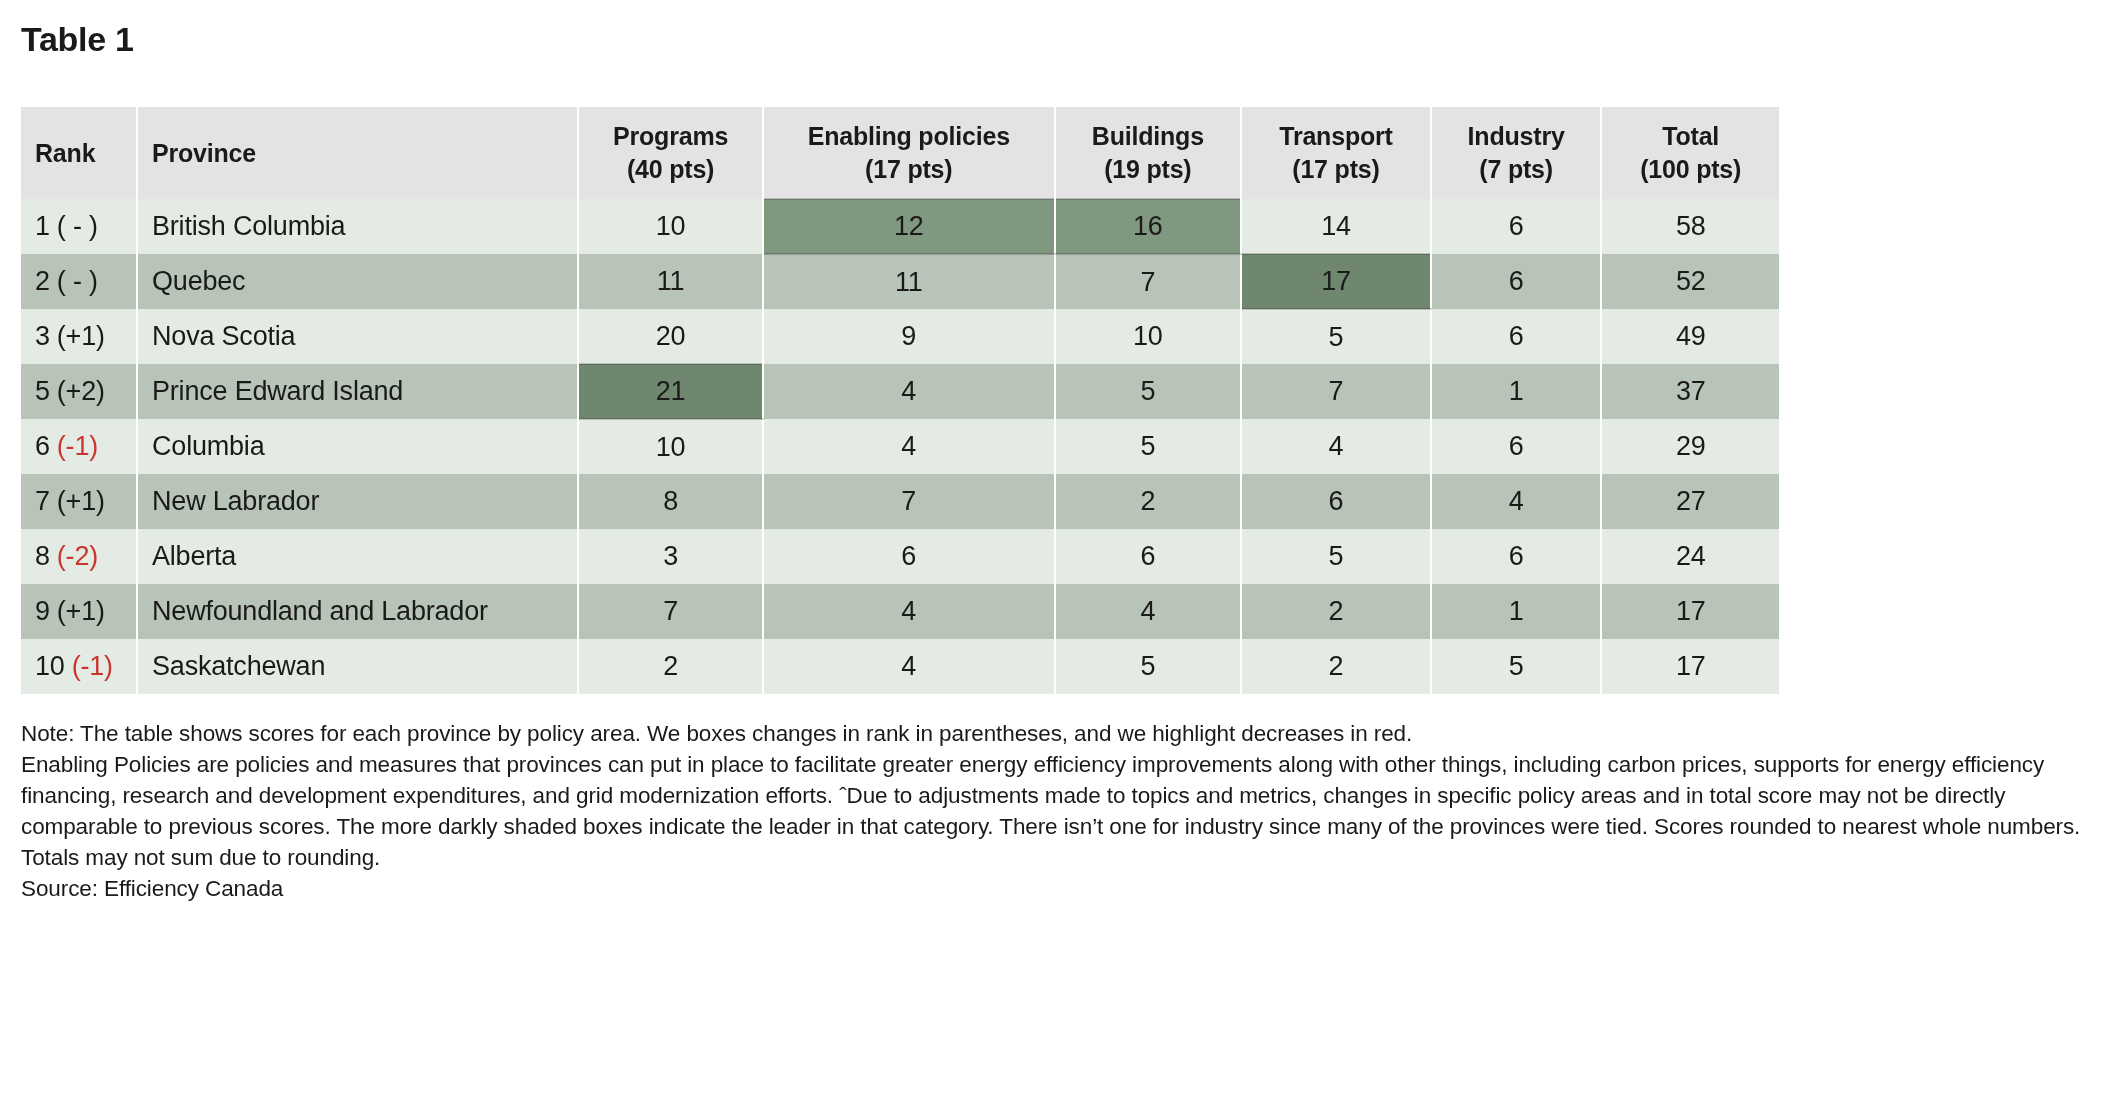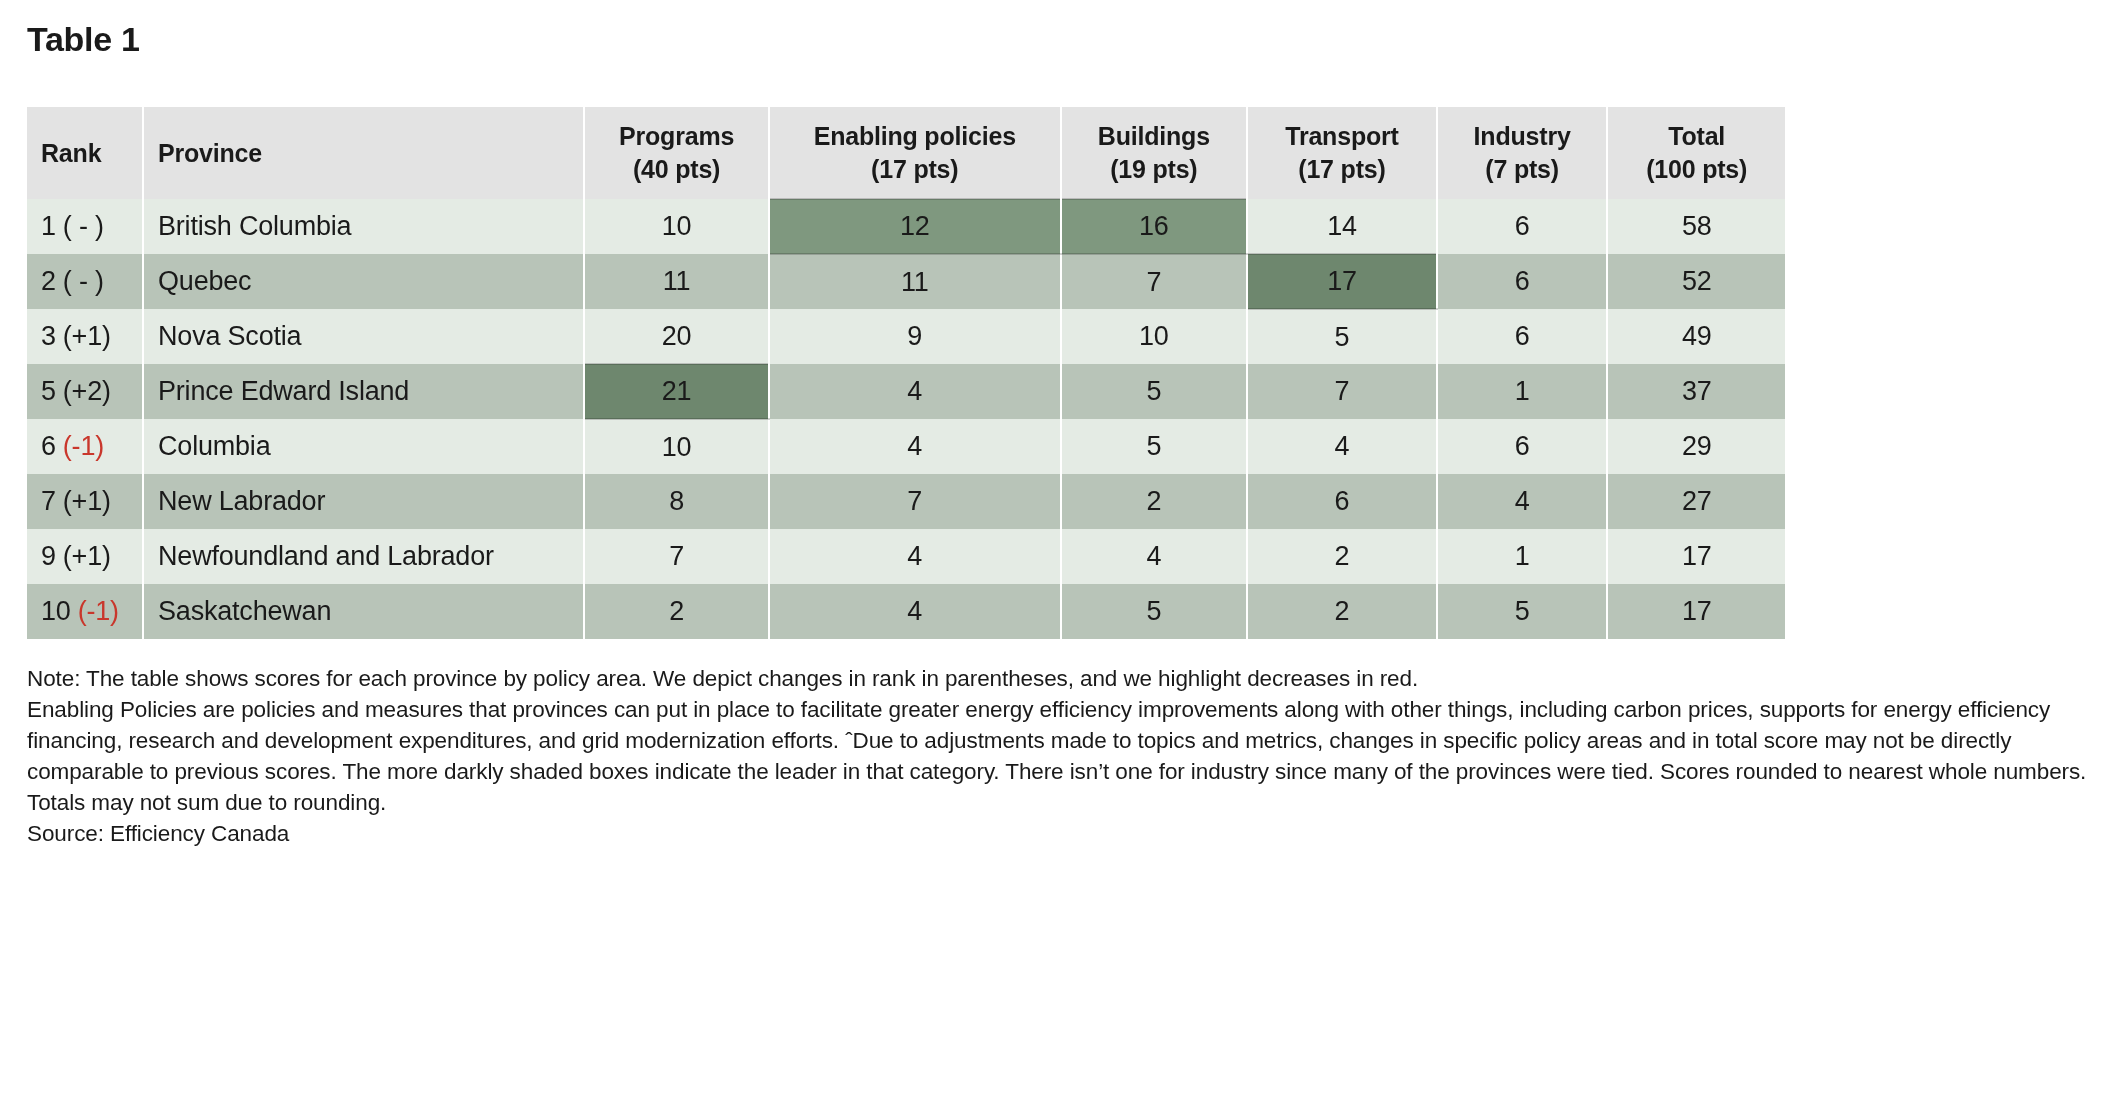--- a/index.html
+++ b/index.html
@@ -16,21 +16,21 @@
   body{
     font-family:"Liberation Sans", sans-serif;
     color:var(--text);
     -webkit-font-smoothing:antialiased;
   }
   .page{
     position:relative;
     width:2123px;
     height:1093px;
     background:#ffffff;
-    padding:14px 20px 0 27px;
+    padding:14px 20px 0 21px;
     overflow:hidden;
   }
   h1.table-number, h2.page-title{
     margin:0;
     font-size:34px;
     font-weight:bold;
     letter-spacing:-0.3px;
     line-height:1.15;
   }
   h1.table-number{padding-top:6px;}
@@ -213,20 +213,30 @@
           <td class="cell-rank"><span>7</span><span class="change">(+1)</span></td>
           <td class="cell-province">New Labrador</td>
           <td class="cell-score">8</td>
           <td class="cell-score">7</td>
           <td class="cell-score">2</td>
           <td class="cell-score">6</td>
           <td class="cell-score">4</td>
           <td class="cell-score">27</td>
         </tr>
         <tr>
+          <td class="cell-rank"><span>8</span><span class="change decrease">(-2)</span></td>
+          <td class="cell-province">Alberta</td>
+          <td class="cell-score">3</td>
+          <td class="cell-score">6</td>
+          <td class="cell-score">6</td>
+          <td class="cell-score">5</td>
+          <td class="cell-score">6</td>
+          <td class="cell-score">24</td>
+        </tr>
+        <tr>
           <td class="cell-rank"><span>9</span><span class="change">(+1)</span></td>
           <td class="cell-province">Newfoundland and Labrador</td>
           <td class="cell-score">7</td>
           <td class="cell-score">4</td>
           <td class="cell-score">4</td>
           <td class="cell-score">2</td>
           <td class="cell-score">1</td>
           <td class="cell-score">17</td>
         </tr>
         <tr>
@@ -236,17 +246,17 @@
           <td class="cell-score">4</td>
           <td class="cell-score">5</td>
           <td class="cell-score">2</td>
           <td class="cell-score">5</td>
           <td class="cell-score">17</td>
         </tr>
       </tbody>
   </table>
 
   <p class="notes">
-    <span>Note: The table shows scores for each province by policy area. We depict changes in rank in parentheses, and we highlight decreases in red.</span><br>
+    <span>Note: The table shows scores for each province by policy area. We boxes changes in rank in parentheses, and we highlight decreases in red.</span><br>
     <span>Enabling Policies are policies and measures that provinces can put in place to facilitate greater energy efficiency improvements along with other things, including carbon prices, supports for energy efficiency financing, research and development expenditures, and grid modernization efforts. ˆDue to adjustments made to topics and metrics, changes in specific policy areas and in total score may not be directly comparable to previous scores. The more darkly shaded boxes indicate the leader in that category. There isn’t one for industry since many of the provinces were tied. Scores rounded to nearest whole numbers. Totals may not sum due to rounding.</span><br>
     <span>Source: Efficiency Canada</span>
   </p>
 </div>
 
 </body></html>

